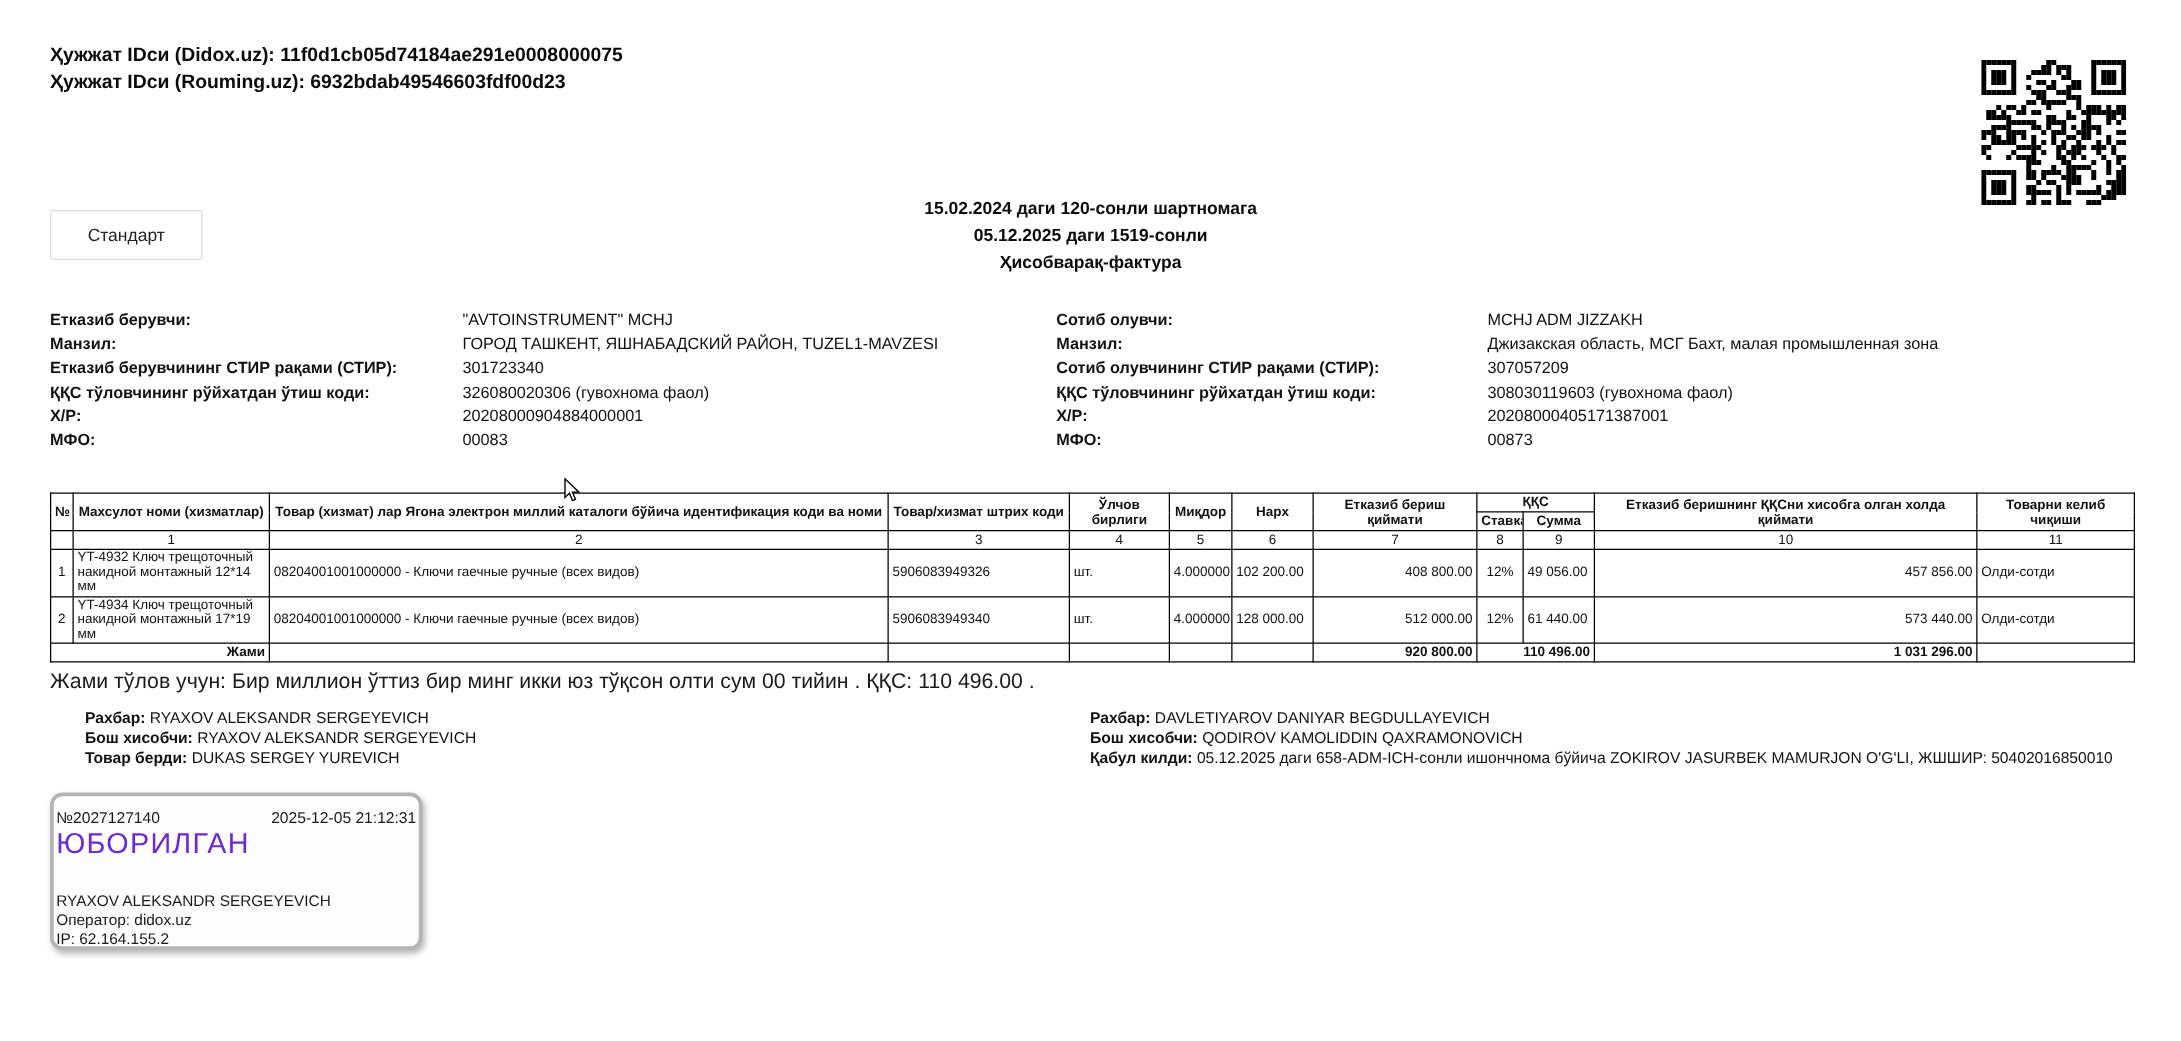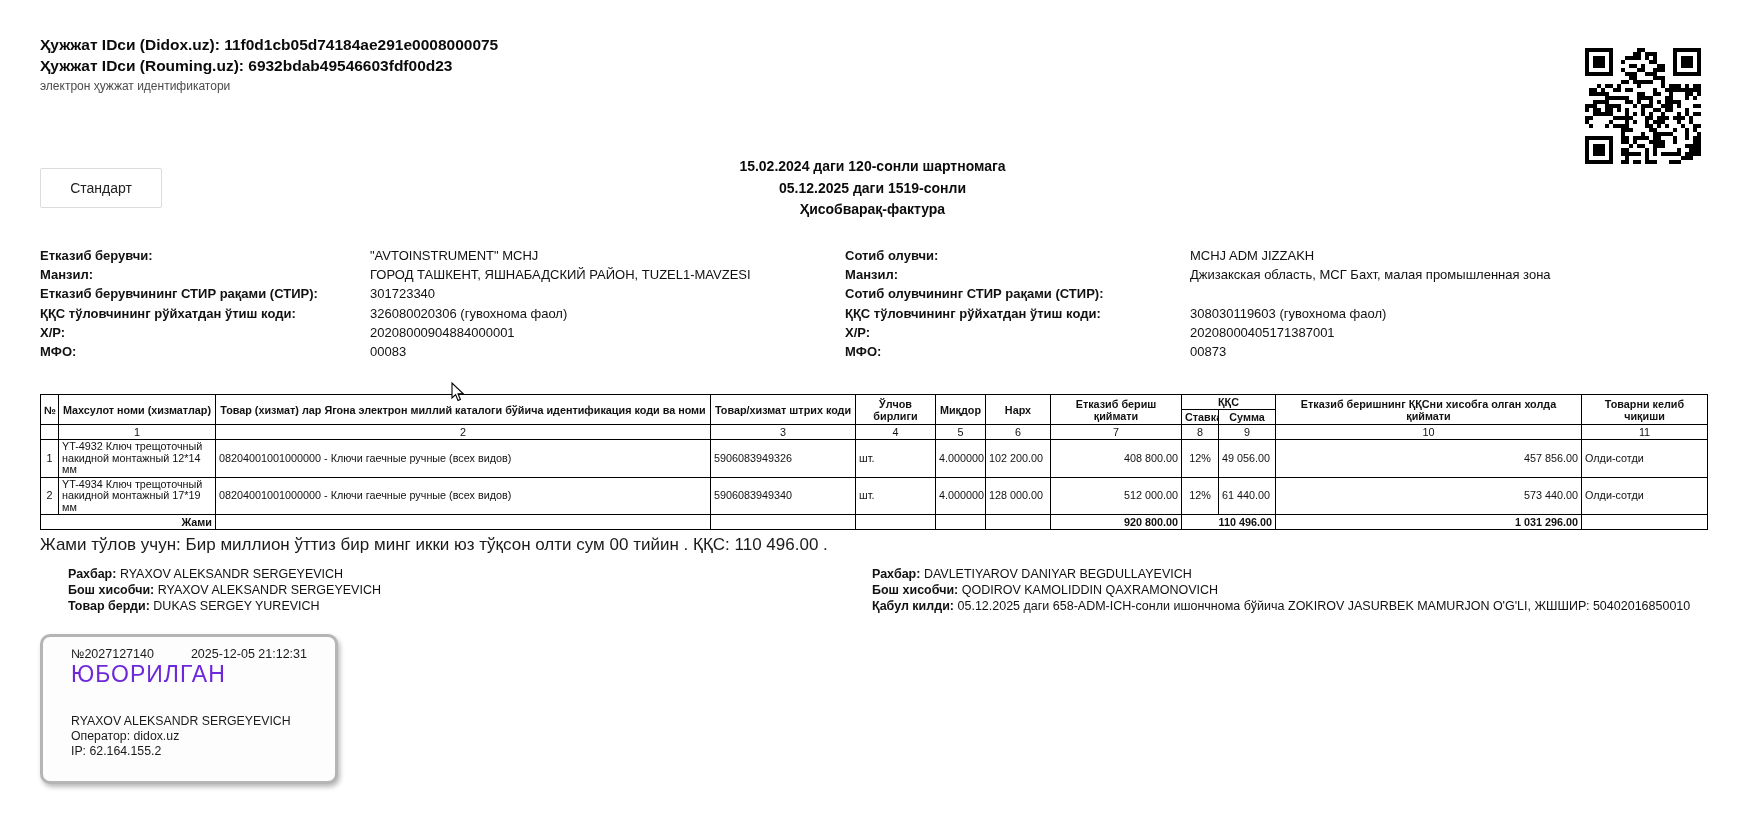--- a/index.html
+++ b/index.html
@@ -55,40 +55,39 @@
   .amount-words { position:absolute; top:535px; left:40px; font-size:17px; color:#1a1a1a; }
 
   
   .signatures { position:absolute; top:567px; left:0; width:1745px; }
   .sig-block { position:absolute; font-size:12.5px; line-height:15.8px; }
   .sig-block.supplier { left:68px; top:0; }
   .sig-block.buyer { left:872px; top:0; width:860px; }
   .sig-label { font-weight:bold; }
 
   
-  .stamp { position:absolute; left:40px; top:634px; width:298px; height:150px;
+  .stamp { position:absolute; left:40px; top:634px; width:298px; height:126px;
     border:3px solid #b5b5b5; border-radius:10px; background:#fdfdfd;
-    box-shadow:2px 3px 5px rgba(0,0,0,0.28); padding:10px 28px; }
+    box-shadow:2px 3px 5px rgba(0,0,0,0.28); padding:10px 2px; }
   .stamp-top { display:flex; justify-content:space-between; font-size:12.5px; color:#1a1a1a; }
   .stamp-status { font-size:23px; color:#6d28d9;
     letter-spacing:1px; font-weight:500; }
   .stamp-bottom { margin-top:26px; font-size:12.3px; line-height:15px; color:#1a1a1a; }
 
   
   .cursor { position:absolute; left:451px; top:382px; width:14px; height:20px; }
 </style>
 </head>
 <body>
 
 <div class="page">
 
   <div class="doc-ids">
     <div class="doc-id-line">Ҳужжат IDси (Didox.uz): 11f0d1cb05d74184ae291e0008000075</div>
     <div class="doc-id-line">Ҳужжат IDси (Rouming.uz): 6932bdab49546603fdf00d23</div>
-    <div class="doc-ids-sub">электрон ҳужжат идентификатори</div>
   </div>
 
   <div class="qr"><svg width="116" height="116">
         <rect x="52" y="0" width="4" height="4" fill="#000"></rect>
         <rect x="56" y="0" width="4" height="4" fill="#000"></rect>
         <rect x="48" y="4" width="4" height="4" fill="#000"></rect>
         <rect x="52" y="4" width="4" height="4" fill="#000"></rect>
         <rect x="60" y="4" width="4" height="4" fill="#000"></rect>
         <rect x="64" y="4" width="4" height="4" fill="#000"></rect>
         <rect x="68" y="4" width="4" height="4" fill="#000"></rect>
@@ -511,20 +510,21 @@
       <div class="party-row">
         <div class="party-label">Сотиб олувчи:</div>
         <div class="party-value">MCHJ ADM JIZZAKH</div>
       </div>
       <div class="party-row">
         <div class="party-label">Манзил:</div>
         <div class="party-value">Джизакская область, МСГ Бахт, малая промышленная зона</div>
       </div>
       <div class="party-row">
         <div class="party-label">Сотиб олувчининг СТИР рақами (СТИР):</div>
+        <div class="party-value">307057209</div>
       </div>
       <div class="party-row">
         <div class="party-label">ҚҚС тўловчининг рўйхатдан ўтиш коди:</div>
         <div class="party-value">308030119603 (гувохнома фаол)</div>
       </div>
       <div class="party-row">
         <div class="party-label">Х/Р:</div>
         <div class="party-value">20208000405171387001</div>
       </div>
       <div class="party-row">

